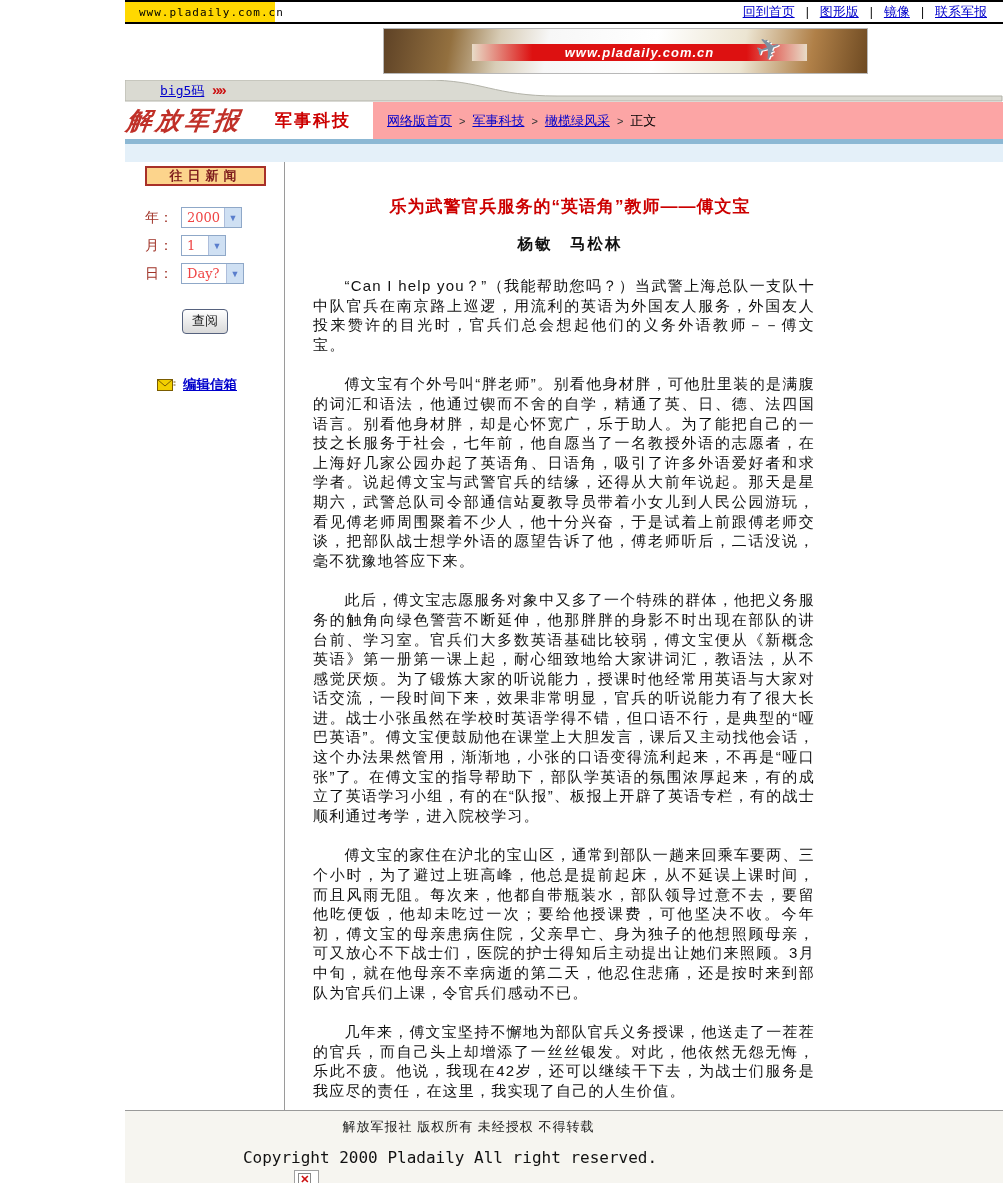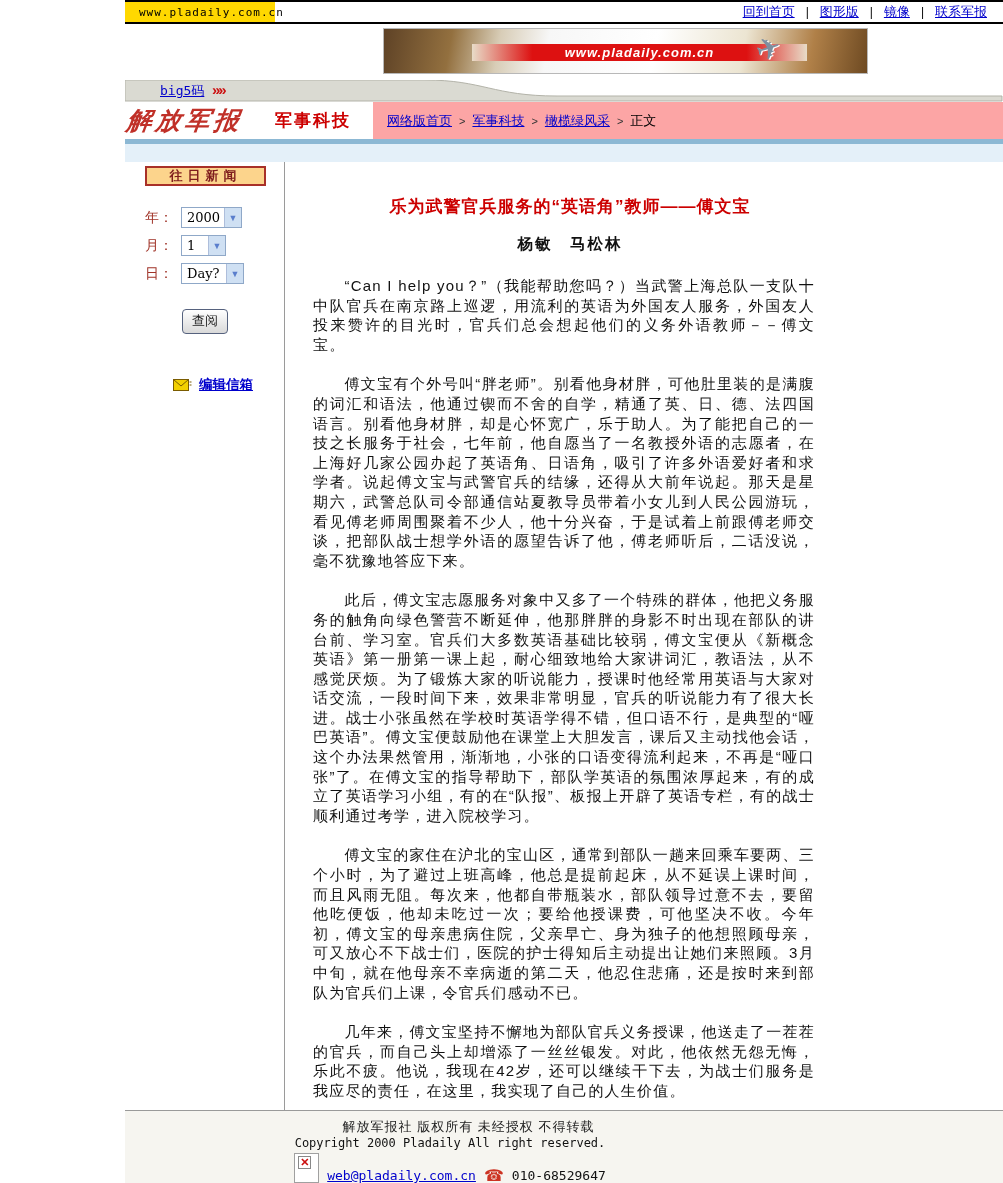--- a/index.html
+++ b/index.html
@@ -54,50 +54,50 @@
   
   .main { display:flex; min-height:949px; background:#fff; }
   .sidebar { width:160px; border-right:1px solid #9a9a9a; padding-top:4px; flex-shrink:0; }
   .newsbtn { margin-left:20px; width:121px; height:20px; line-height:16px; background:#fcd48c;
              border:2px solid #a83028; color:#7f1d1d; font-weight:bold; font-size:13px;
              letter-spacing:5px; text-align:center; }
   .dateform { margin-top:20px; }
   .frow { display:flex; align-items:center; margin-left:20px; margin-bottom:5px; height:23px; }
   .flabel { color:#a03328; font-size:14px; margin-right:8px; }
   .sel { display:inline-flex; align-items:stretch; border:1px solid #8fa8c8; background:#fff; height:21px; cursor:pointer; }
-  .selval { display:flex; align-items:center; padding:0 5px; color:#000000;
+  .selval { display:flex; align-items:center; padding:0 5px; color:#ef4444;
             font-family:"DejaVu Serif", serif; font-size:13px; }
   .sel.year .selval { width:42px; }
   .sel.month .selval { width:26px; }
   .sel.day .selval { width:44px; }
   .selarr { width:17px; background:#cfe0f3; border-left:1px solid #aebedb; color:#5a7ecc;
             display:flex; align-items:center; justify-content:center; font-size:9px; }
   .querybtn { display:block; margin:24px 0 0 57px; padding:2px 9px 3px; font-size:13px; color:#222;
               background:linear-gradient(#ffffff,#d9d9d9); border:1px solid #56627e; border-radius:4px;
               font-family:"Liberation Sans", sans-serif; cursor:pointer; }
-  .mailrow { display:flex; align-items:center; margin:42px 0 0 48px; }
+  .mailrow { display:flex; align-items:center; margin:42px 0 0 32px; }
   .mailicon { display:inline-block; margin-right:7px; line-height:0; }
   .maillink { color:#0000cc; font-size:13.5px; text-decoration:underline; font-weight:bold; cursor:pointer; }
 
   
   .article { width:514px; margin-left:28px; padding-top:33px; }
   .arttitle { color:#cc0000; font-size:17px; font-weight:bold; text-align:center; letter-spacing:1px; }
   .authors { margin-top:16px; text-align:center; font-size:15.5px; font-weight:bold; letter-spacing:2px; color:#111; }
   .artbody { margin-top:21px; width:502px; }
   .artbody p { font-size:15px; line-height:19.6px; letter-spacing:1.2px; color:#111;
                text-indent:2.1em; text-align:justify; margin-bottom:20px; }
   .closewin { width:502px; margin-top:36px; text-align:right; font-size:15px; color:#000; }
   .closewin a { color:#0000cc; text-decoration:underline; cursor:pointer; }
 
   
   .footer { position:absolute; left:125px; right:0; top:1110px; height:73px;
             border-top:1px solid #9a9a9a; background:#f6f5f0; }
   .finner { width:650px; text-align:center; padding-top:7px; }
   .f1 { font-size:13px; color:#222; letter-spacing:1px;padding-left:37px; }
-  .f2 { margin-top:0; font-family:"DejaVu Sans Mono", monospace; font-size:12px; color:#111; }
+  .f2 { margin-top:12px; font-family:"DejaVu Sans Mono", monospace; font-size:16px; color:#111; }
   .f3 { margin-top:3px; display:flex; align-items:flex-end; justify-content:center; gap:8px; }
   .brokenimg { width:25px; height:30px; background:#fff; border:1px solid #a0a0a0; position:relative; margin-bottom:0; }
   .brokenimg span { position:absolute; left:3px; top:2px; color:#cc1111; font-size:11px; font-weight:bold;
                     border:1px solid #888; line-height:11px; padding:0 1px; background:#fff; }
   .f3 a { color:#0000cc; font-family:"DejaVu Sans Mono", monospace; font-size:13px; text-decoration:underline; cursor:pointer; }
   .phoneicon { color:#cc3322; font-size:16px; line-height:14px; }
   .fphone { font-family:"DejaVu Sans Mono", monospace; font-size:13px; color:#111; }
 </style>
 </head>
 <body>

